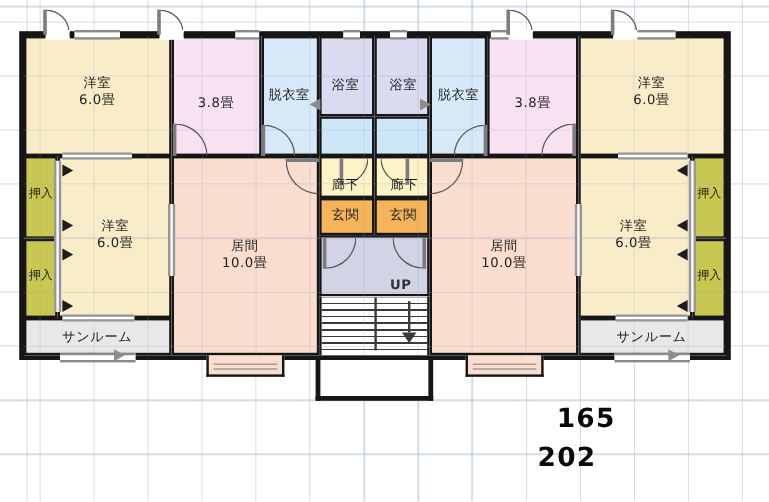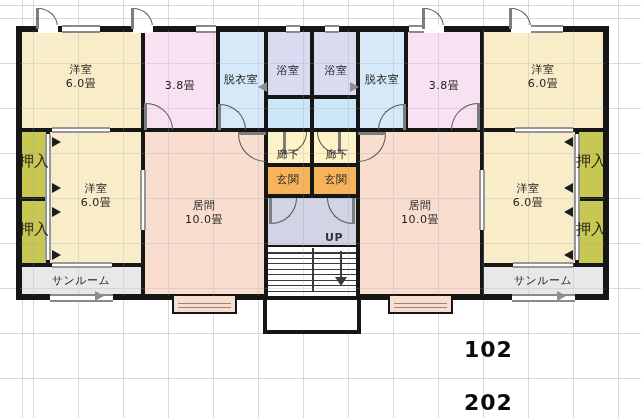--- a/index.html
+++ b/index.html
@@ -17,21 +17,21 @@
   .room{position:absolute;border:2px solid #161616;z-index:12;}
   .grid-overlay{
     position:absolute;left:20px;top:30px;width:585px;height:266px;z-index:18;opacity:.28;pointer-events:none;
     background-image:
       repeating-linear-gradient(to right, rgba(140,155,185,.9) 0 1px, transparent 1px 45px),
       repeating-linear-gradient(to bottom, rgba(140,155,185,.9) 0 1px, transparent 1px 45px);
     background-position:13px 33px,13px 33px;
   }
   .label{position:absolute;transform:translate(-50%,-50%);font-size:11px;line-height:1.3;
     text-align:center;white-space:nowrap;z-index:30;color:#1c1c1c;letter-spacing:.5px;}
-  .label.small{font-size:15px;letter-spacing:0;}
+  .label.small{font-size:10px;letter-spacing:0;}
   .label.up{font-weight:bold;font-size:11px;color:#333;}
   .unit-label{position:absolute;font-size:22px;font-weight:bold;color:#0a0a0a;z-index:30;letter-spacing:1px;}
   .win-h{position:absolute;height:8px;background:#fff;border-top:2px solid #8a8a8a;border-bottom:2px solid #8a8a8a;z-index:25;}
   .slide-h{position:absolute;height:6px;background:#fdfdfd;border-top:2px solid #979797;border-bottom:2px solid #979797;z-index:25;}
   .slide-v{position:absolute;width:6px;background:#fdfdfd;border-left:2px solid #979797;border-right:2px solid #979797;z-index:25;}
   .arc{position:absolute;border:0 solid #555;z-index:24;}
   .arc-tr{border-top-width:1.5px;border-right-width:1.5px;border-top-right-radius:100% 100%;}
   .arc-tl{border-top-width:1.5px;border-left-width:1.5px;border-top-left-radius:100% 100%;}
   .arc-br{border-bottom-width:1.5px;border-right-width:1.5px;border-bottom-right-radius:100% 100%;}
   .arc-bl{border-bottom-width:1.5px;border-left-width:1.5px;border-bottom-left-radius:100% 100%;}
@@ -210,16 +210,16 @@
   </div>
   <div class="label" style="left:528px;top:196px;">
     <span>洋室</span><br><span>6.0畳</span>
   </div>
   <div class="label small" style="left:591px;top:162px;">押入</div>
   <div class="label small" style="left:591px;top:230px;">押入</div>
   <div class="label" style="left:543px;top:281px;">サンルーム</div>
 
   <div class="label up" style="left:334px;top:238px;">UP</div>
 
-  <div class="unit-label" style="left:464px;top:337px;">102</div>
-  <div class="unit-label" style="left:464px;top:369px;margin-top:21px;">202</div>
+  <div class="unit-label" style="left:464px;top:337px;">165</div>
+  <div class="unit-label" style="left:448px;top:369px;">202</div>
 
 </div>
 
 </body></html>

